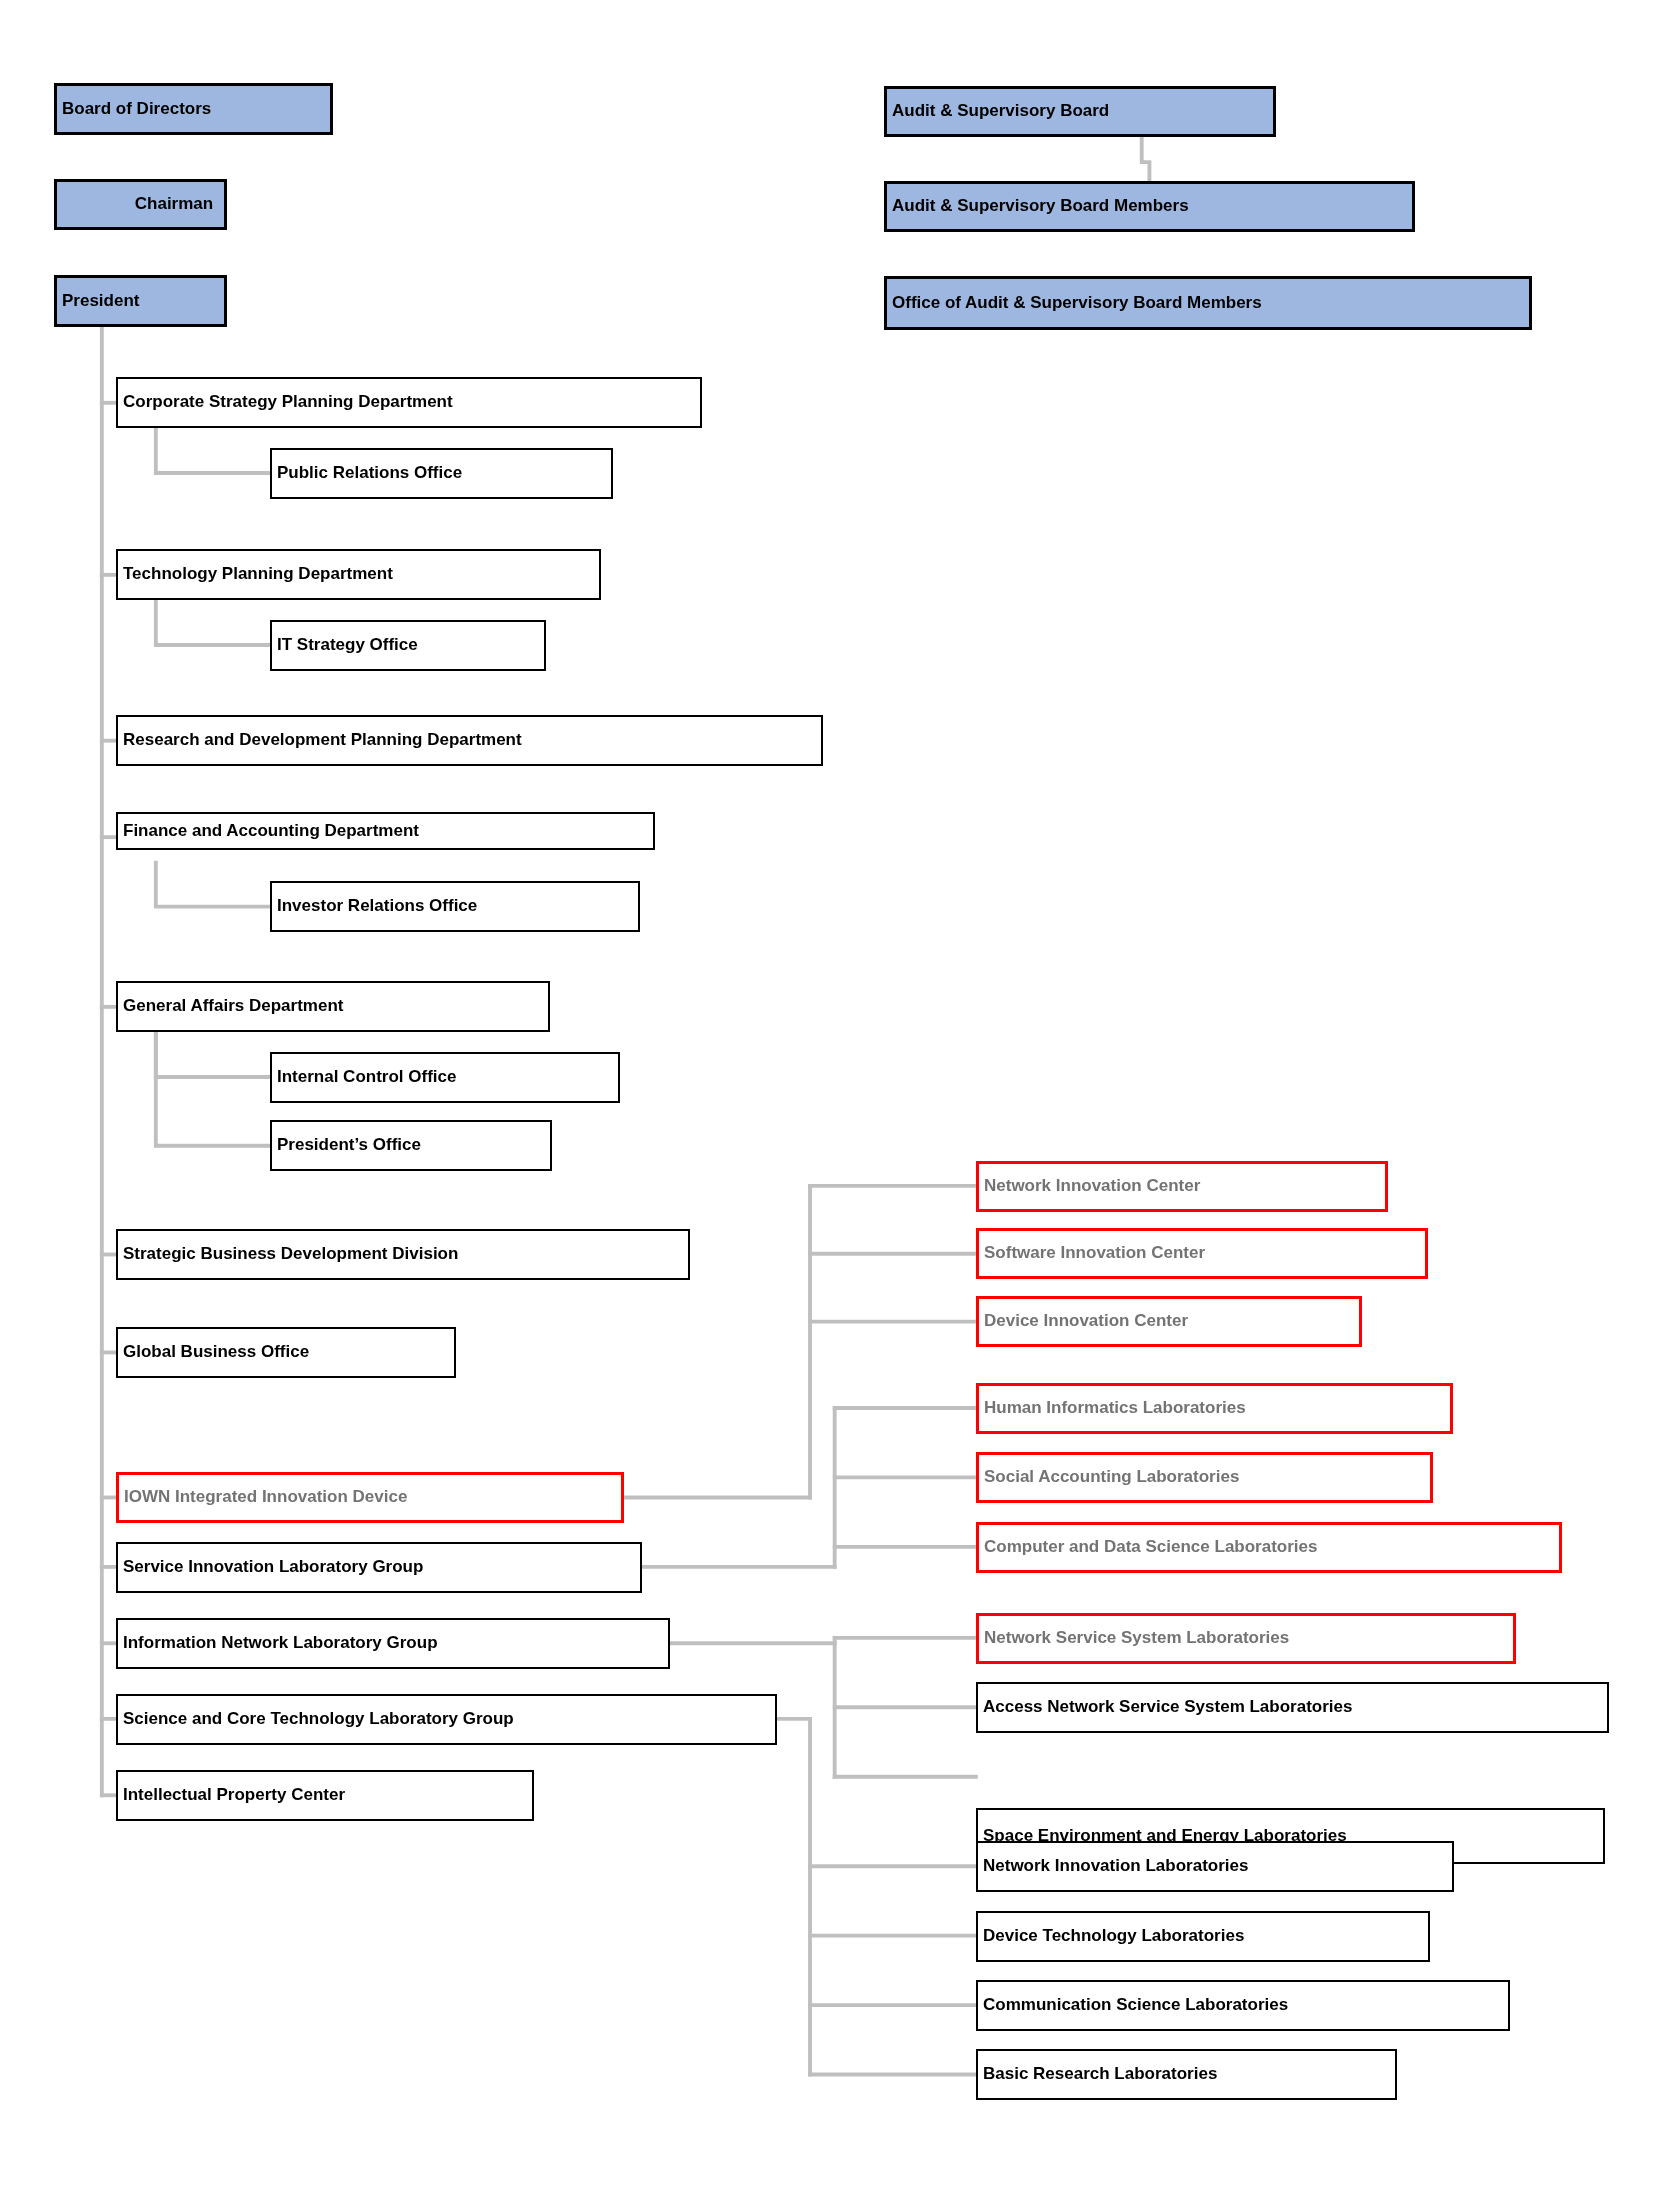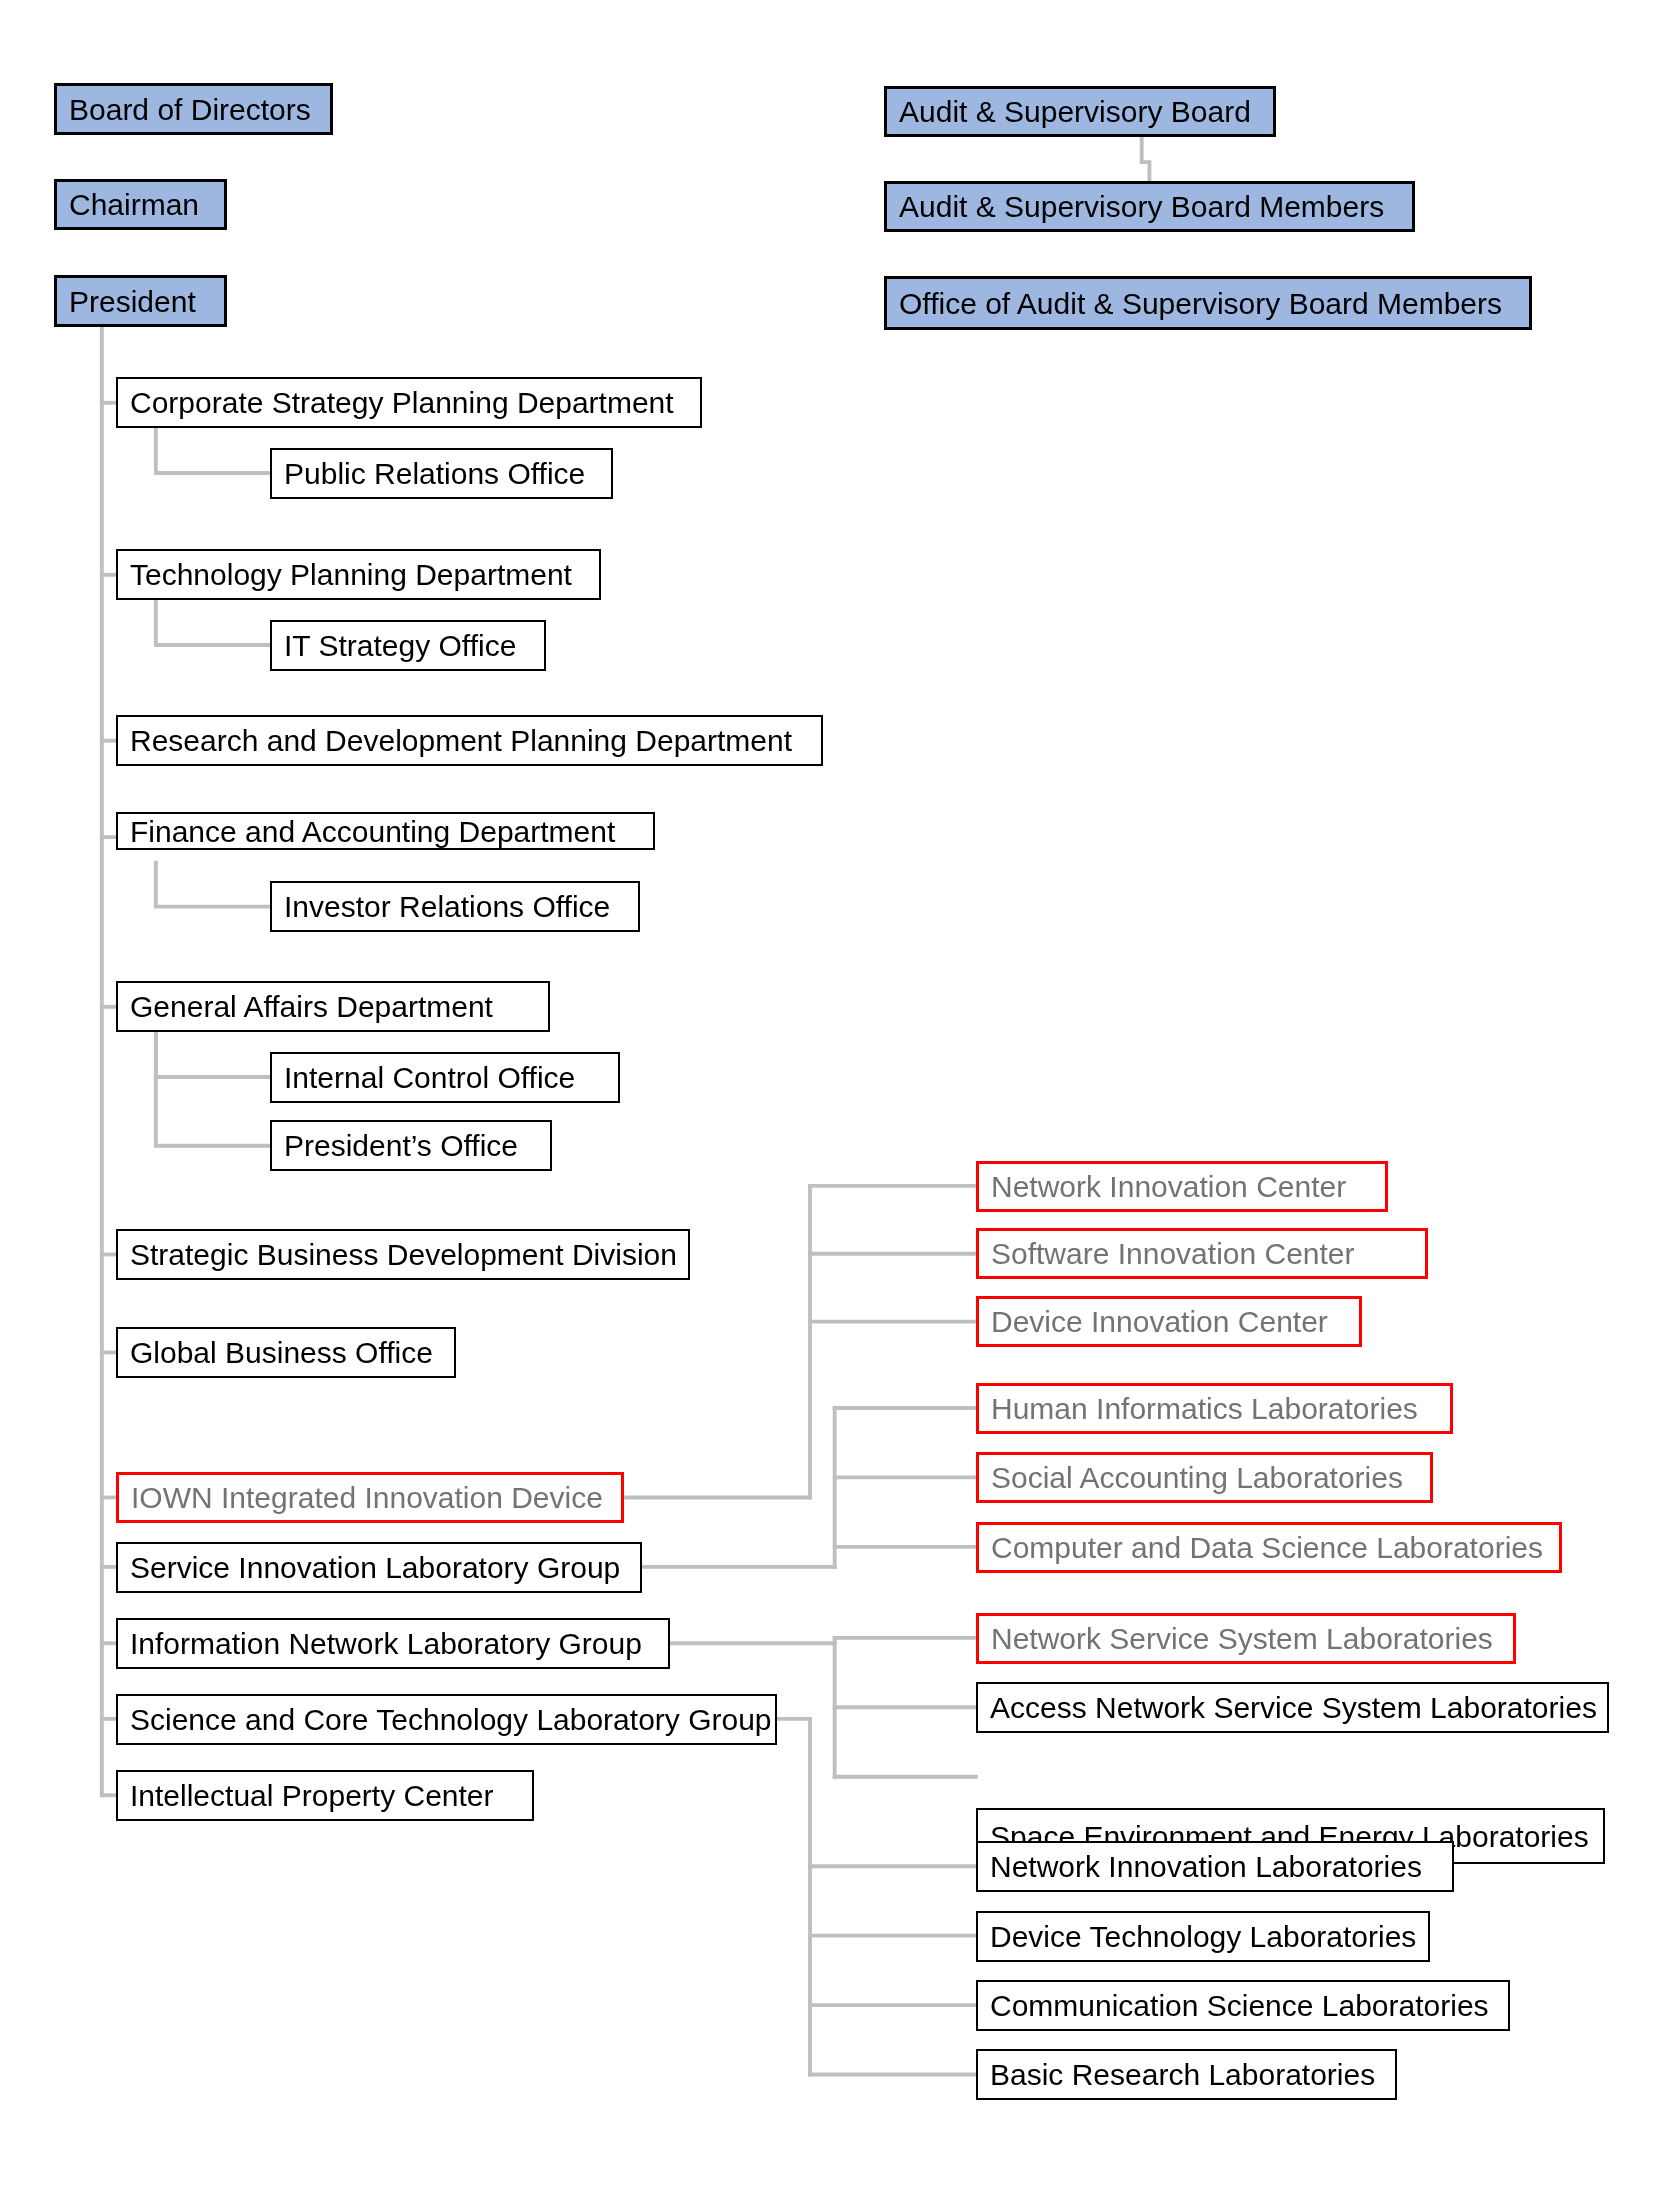--- a/index.html
+++ b/index.html
@@ -27,25 +27,26 @@
     pointer-events: none;
   }
   .node {
     position: absolute;
     box-sizing: border-box;
     display: flex;
     align-items: center;
     background: #ffffff;
     border: 2.3px solid #000000;
     color: #000000;
-    font-size: 30px;
+    font-size: 17px;
     line-height: 1.1;
     white-space: nowrap;
-    padding-left: 12px;
+    padding-left: 5px;
     padding-right: 10.8px;
+    font-weight: bold;
   }
   .node.exec {
     background: #9DB7E0;
     border: 3.1px solid #000000;
   }
   .node.highlight {
     border: 3.1px solid #FF0000;
     color: #737373;
     background: #ffffff;
   }
@@ -97,21 +98,21 @@
       <polyline points="1050,2228 1050,2689" fill="none" stroke="#BFBFBF" stroke-width="5" stroke-linecap="square" stroke-linejoin="miter"></polyline>
       <polyline points="1050,2419 1265,2419" fill="none" stroke="#BFBFBF" stroke-width="5" stroke-linecap="square" stroke-linejoin="miter"></polyline>
       <polyline points="1050,2509 1265,2509" fill="none" stroke="#BFBFBF" stroke-width="5" stroke-linecap="square" stroke-linejoin="miter"></polyline>
       <polyline points="1050,2599 1265,2599" fill="none" stroke="#BFBFBF" stroke-width="5" stroke-linecap="square" stroke-linejoin="miter"></polyline>
       <polyline points="1050,2689 1265,2689" fill="none" stroke="#BFBFBF" stroke-width="5" stroke-linecap="square" stroke-linejoin="miter"></polyline>
     </svg>
   <div id="node-layer">
       <div class="node exec" style="left: 54px; top: 83px; width: 279px; height: 52px;">
         <span class="node-label">Board of Directors</span>
       </div>
-      <div class="node exec" style="left: 54px; top: 179px; width: 173px; height: 51px;">
+      <div class="node exec" style="left: 54px; top: 179px; width: 173px; height: 51px; text-align: right;">
         <span class="node-label">Chairman</span>
       </div>
       <div class="node exec" style="left: 54px; top: 275px; width: 173px; height: 52px;">
         <span class="node-label">President</span>
       </div>
       <div class="node exec" style="left: 884px; top: 86px; width: 392px; height: 51px;">
         <span class="node-label">Audit &amp; Supervisory Board</span>
       </div>
       <div class="node exec" style="left: 884px; top: 181px; width: 531px; height: 51px;">
         <span class="node-label">Audit &amp; Supervisory Board Members</span>

